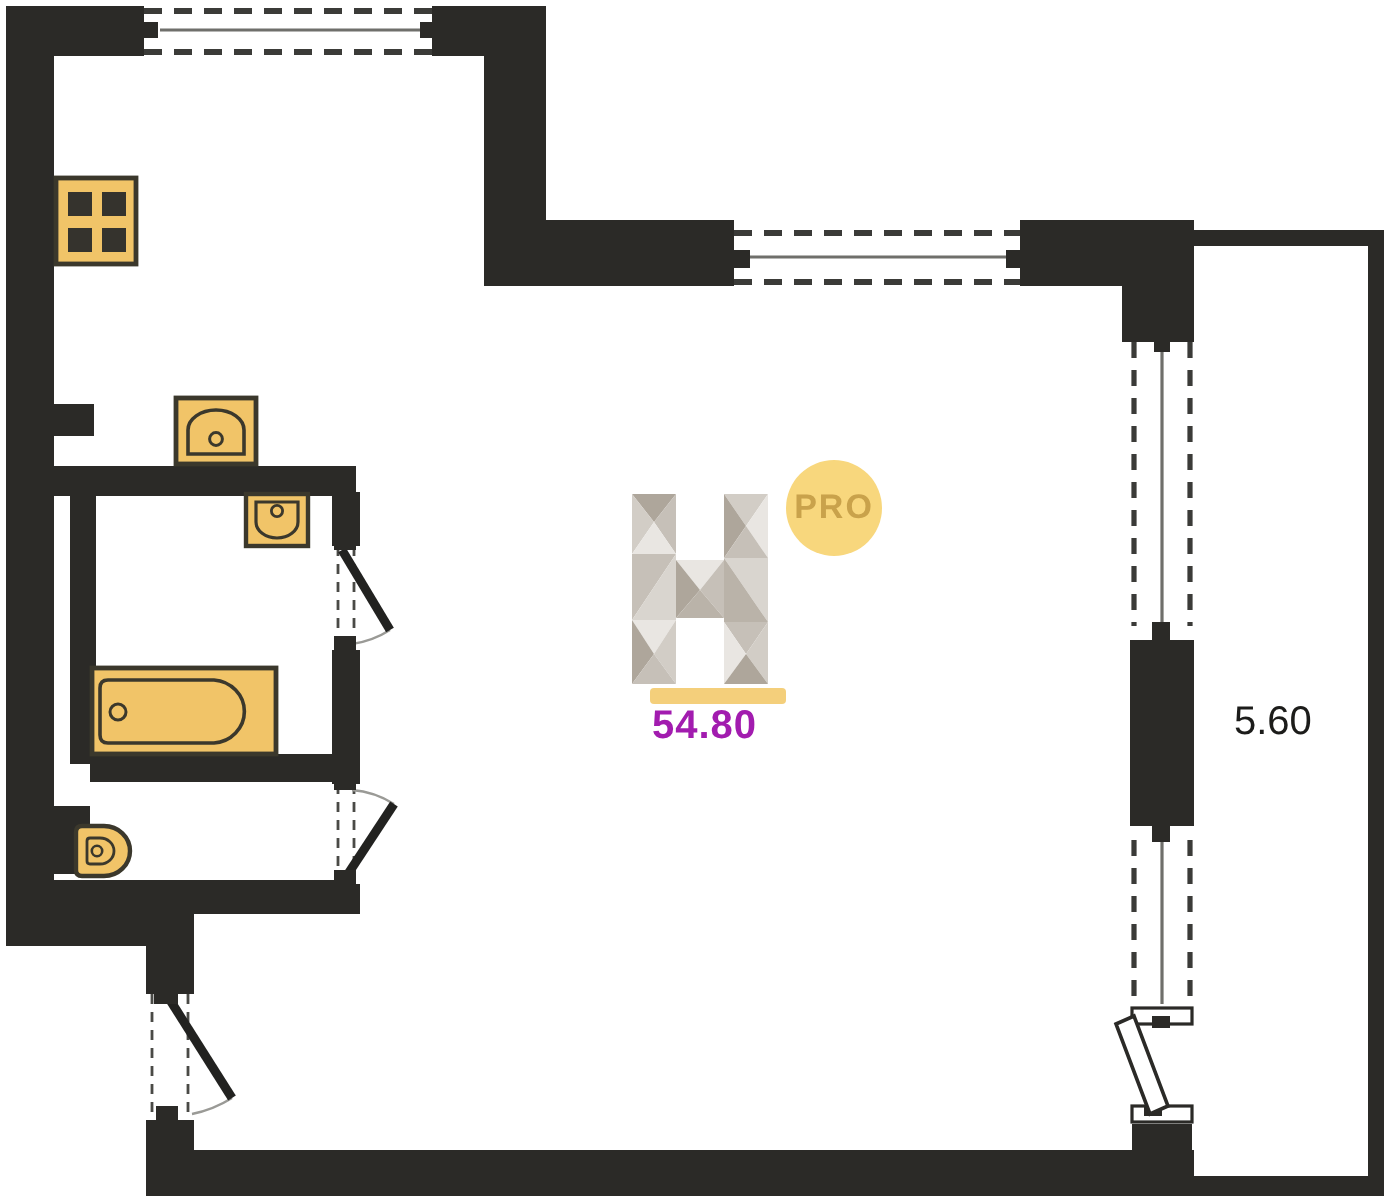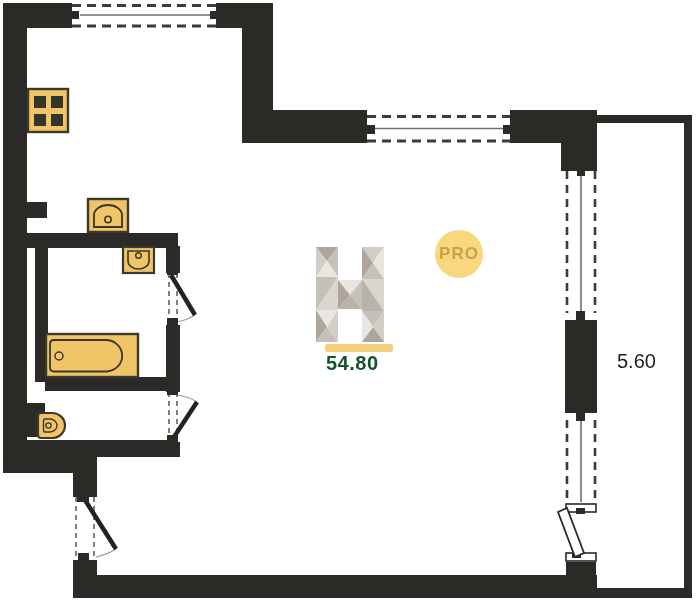--- a/index.html
+++ b/index.html
@@ -5,26 +5,26 @@
   html,body{margin:0;padding:0;background:#ffffff;}
   .stage{
     position:relative;width:696px;height:600px;background:#ffffff;overflow:hidden;
     font-family:"Liberation Sans",sans-serif;
   }
   .stage svg{position:absolute;left:0;top:0;}
   .logo-wrap{position:absolute;left:316px;top:247px;width:68px;height:95px;}
   .pro-badge{
     position:absolute;left:393px;top:230px;width:48px;height:48px;border-radius:50%;
     background:#f8d77d;display:flex;align-items:center;justify-content:center;
-    color:#c9a24b;font-size:17px;font-weight:bold;letter-spacing:1px;margin-left:42px;
+    color:#c9a24b;font-size:17px;font-weight:bold;letter-spacing:1px;
   }
   .accent-bar{position:absolute;left:325px;top:344px;width:68px;height:8px;background:#f4cf7b;border-radius:2px;}
   .area-label{
     position:absolute;left:326px;top:352px;width:70px;
-    color:#14532d;font-size:20px;font-weight:bold;letter-spacing:.5px;
+    color:#a21caf;font-size:20px;font-weight:bold;letter-spacing:.5px;
   }
   .balcony-label{
     position:absolute;left:617px;top:350px;width:60px;
     color:#1c1c1a;font-size:20px;font-weight:normal;
   }
 </style>
 </head>
 <body>
 
 <div class="stage">

